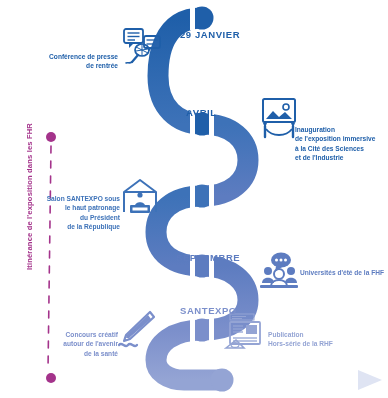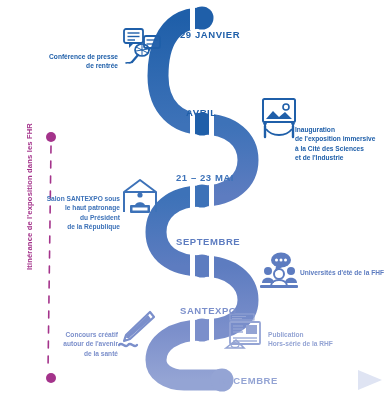--- a/index.html
+++ b/index.html
@@ -194,27 +194,25 @@
     <line x1="9" y1="26" x2="33" y2="26" stroke="#94a4d4" stroke-width="1.3"></line>
     <line x1="9" y1="29" x2="33" y2="29" stroke="#94a4d4" stroke-width="1.3"></line>
     <path d="M2,36 L12,28 L20,36 Z" fill="none" stroke="#94a4d4" stroke-width="1.6"></path>
     <ellipse cx="11" cy="33" rx="4" ry="2.4" fill="none" stroke="#94a4d4" stroke-width="1.2"></ellipse>
   </svg>
 
   <div class="month" style="left:170px;top:29px;color:#1f5fa9;">29 JANVIER</div>
 
   <div class="month" style="left:176px;top:107px;color:#1f5fa9;">AVRIL</div>
 
-  <div class="month" style="left:166px;top:172px;color:#3d72b8;">21 – 23 MAI</div>
-
-  <div class="month" style="left:166px;top:236px;color:#5d7cc0;text-align:center;">SEPTEMBRE</div>
+
+  <div class="month" style="left:166px;top:252px;color:#5d7cc0;text-align:center;">SEPTEMBRE</div>
 
   <div class="month" style="left:170px;top:305px;color:#7b8fcb;">SANTEXPO</div>
 
-  <div class="month" style="left:209px;top:375px;color:#94a4d4;">DÉCEMBRE</div>
 
   <div class="evt left" style="left:26px;top:52px;width:82px;color:#1f5fa9;">Conférence de presse
 de rentrée</div>
 
   <div class="evt right" style="left:285px;top:125px;width:100px;color:#1f5fa9;">Inauguration
 de l'exposition immersive
 à la Cité des Sciences
 et de l'Industrie</div>
 
   <div class="evt left" style="left:26px;top:194px;width:84px;color:#3d72b8;">Salon SANTEXPO sous

